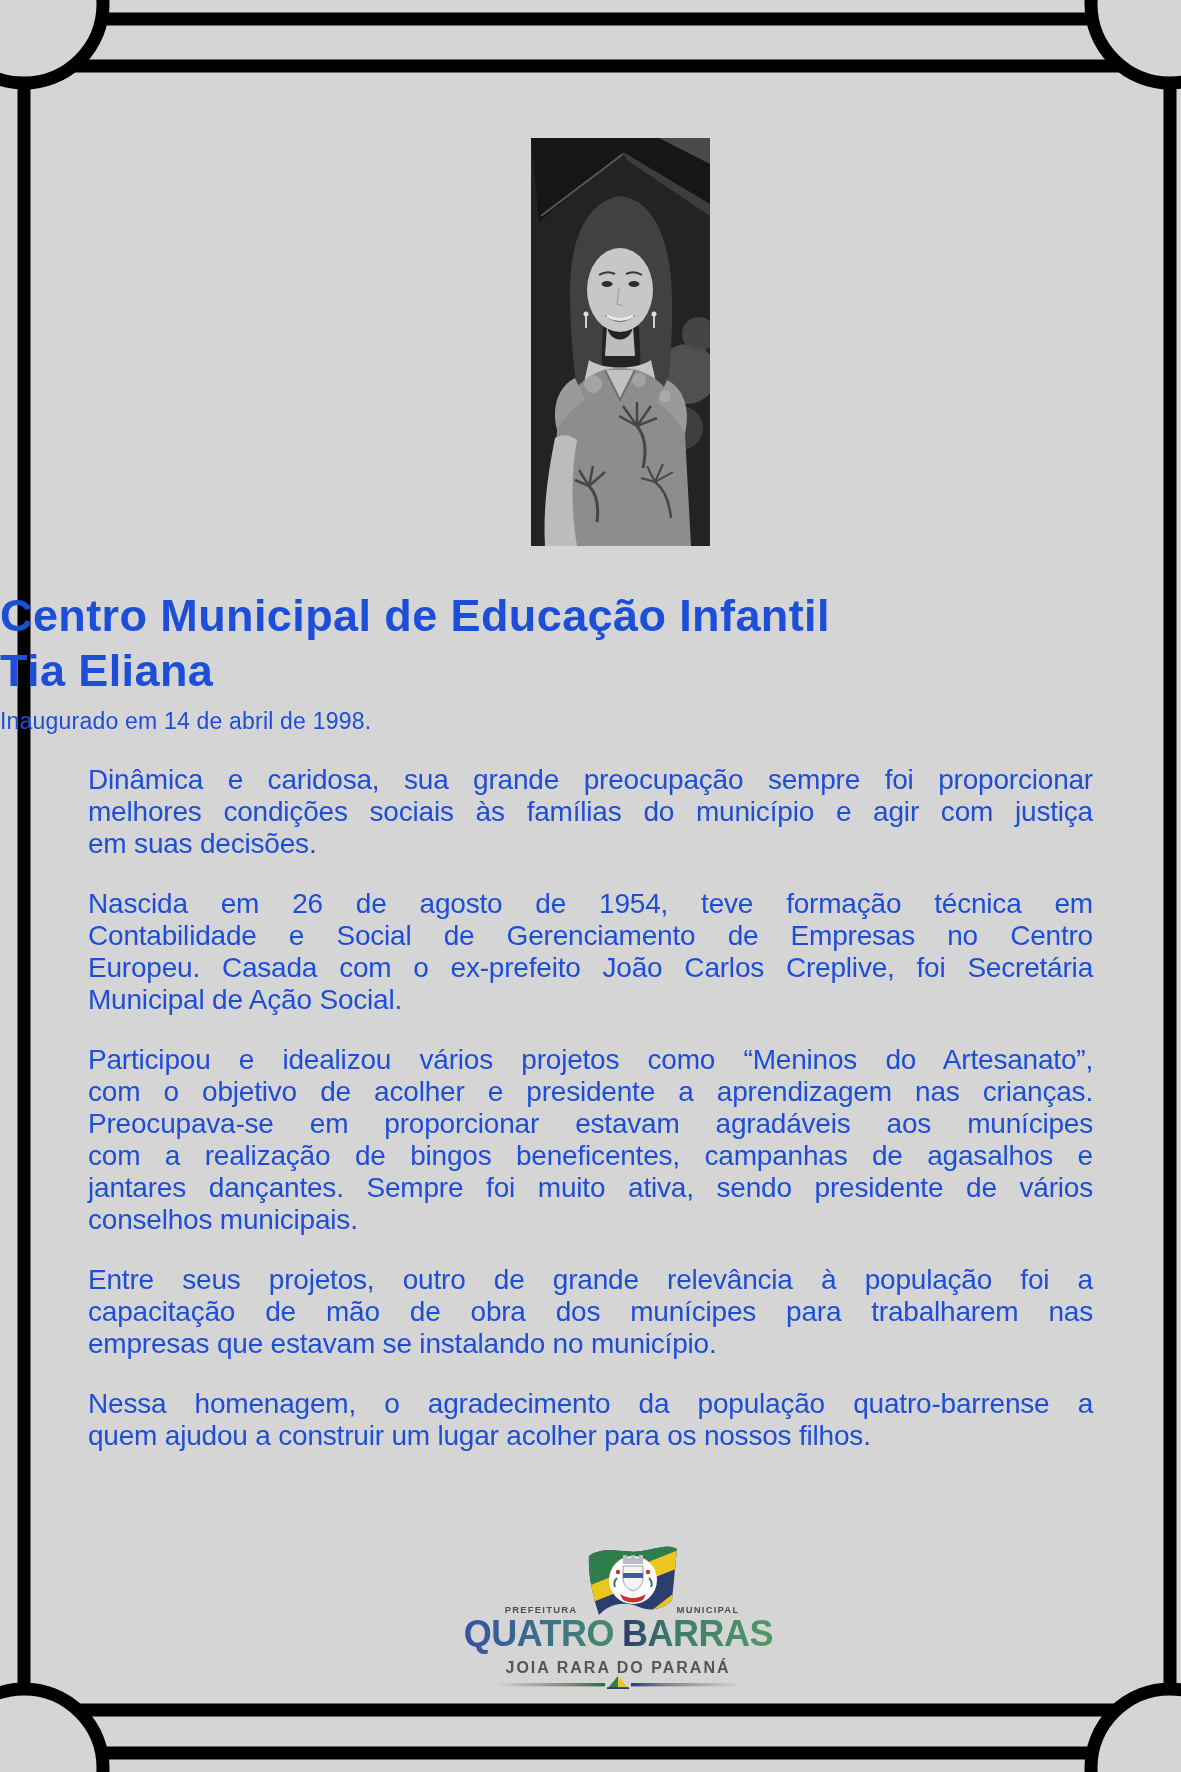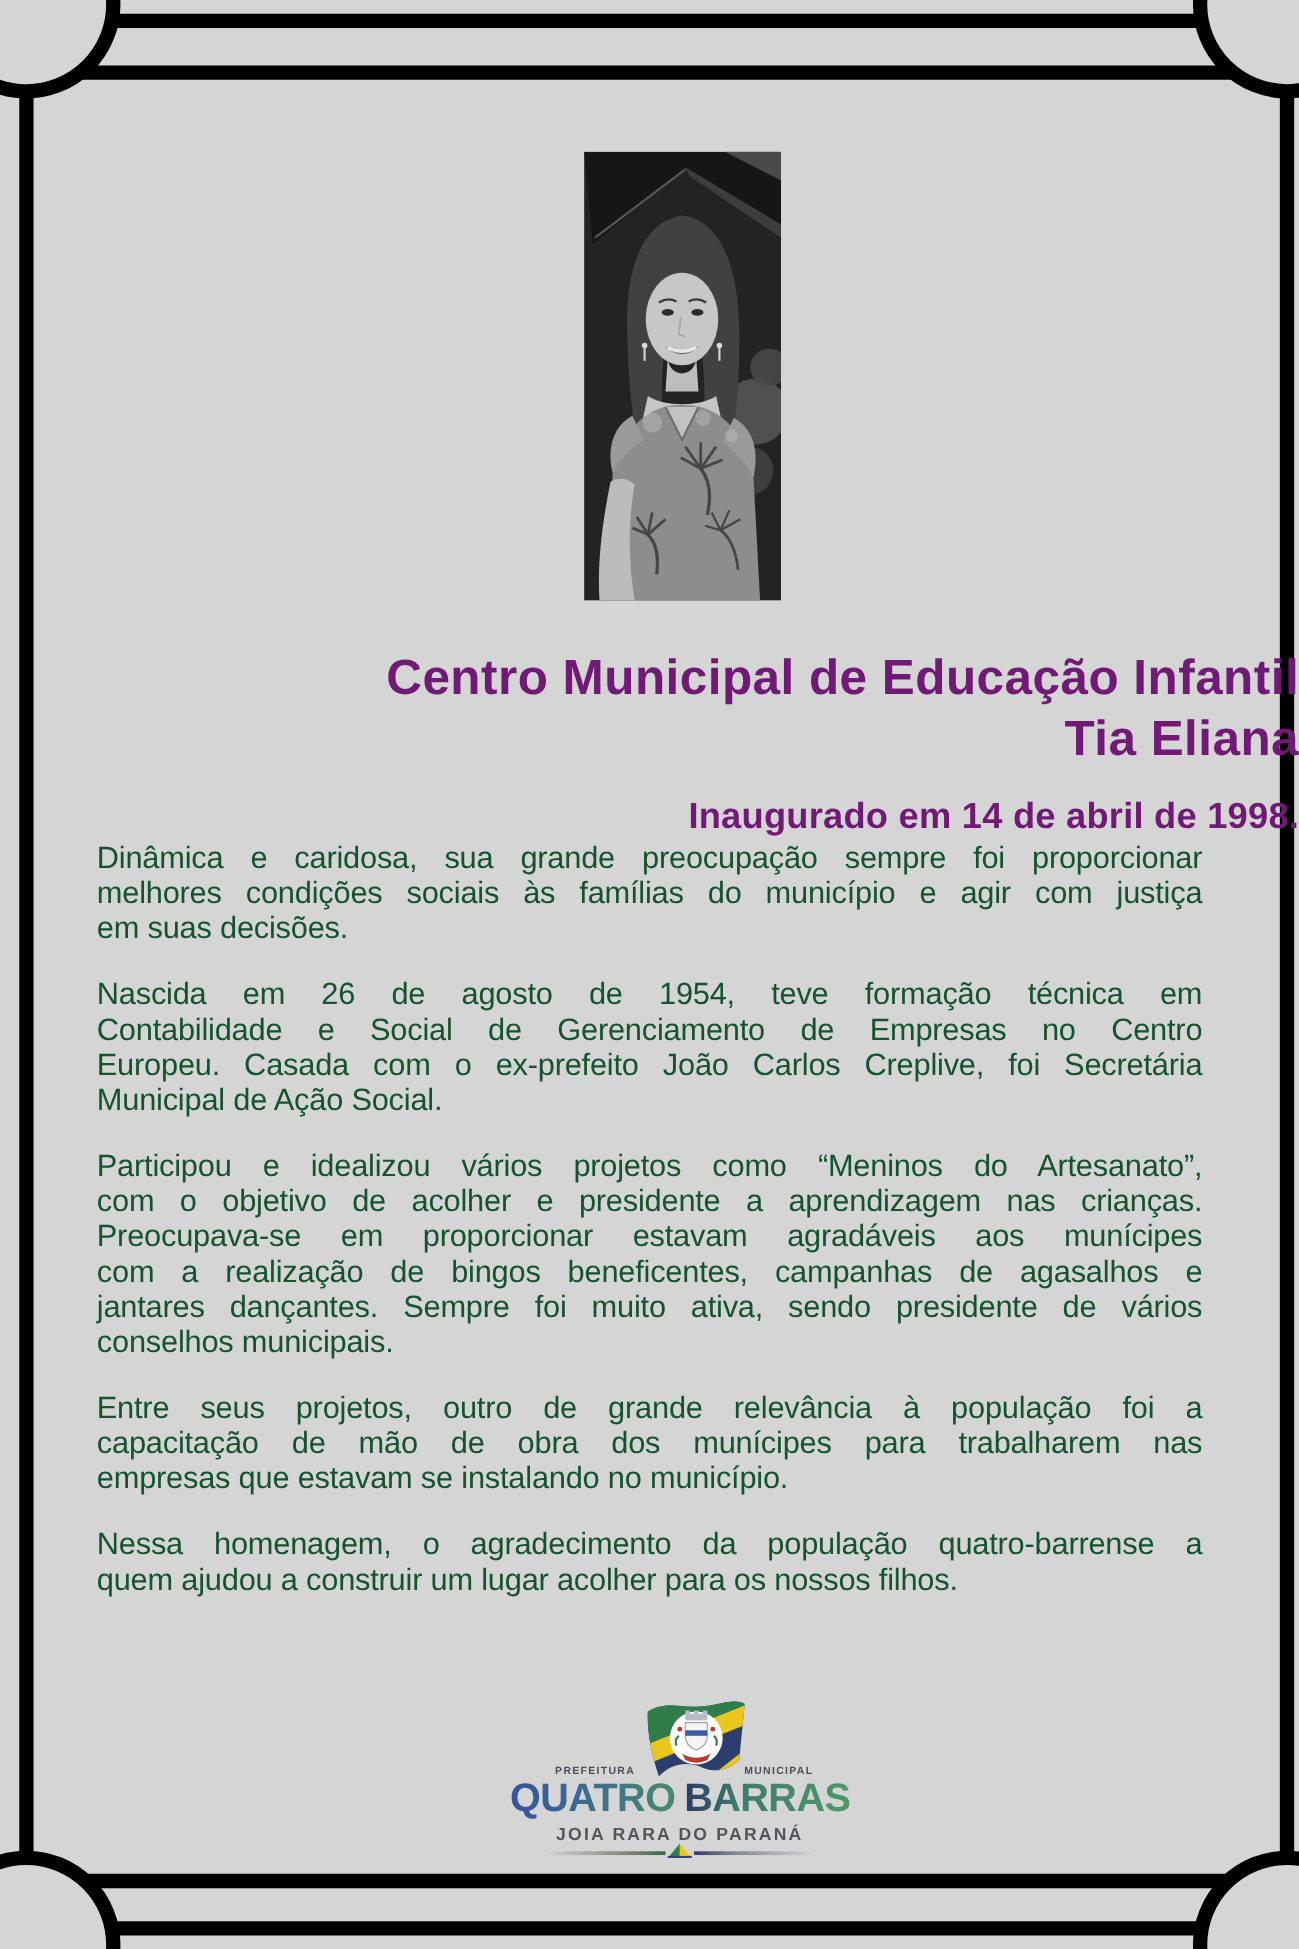--- a/index.html
+++ b/index.html
@@ -3,26 +3,26 @@
 <meta charset="utf-8">
 <style>
   html,body{margin:0;padding:0}
   body{
     width:1181px;height:1772px;position:relative;overflow:hidden;
     background:#d5d5d5;
     font-family:"Liberation Sans",sans-serif;
   }
   .frame{position:absolute;left:0;top:0;z-index:1;pointer-events:none}
   .photo{position:absolute;left:531px;top:138px;width:179px;height:408px;z-index:2}
-  .heading{position:absolute;left:0;right:0;top:588px;text-align:right;z-index:2;color:#701a75}
+  .heading{position:absolute;left:0;right:0;top:588px;text-align:left;z-index:2;color:#1d4ed8}
   .title{font-size:45px;line-height:55px;font-weight:700;letter-spacing:.4px}
-  .subtitle{font-size:33px;line-height:38px;font-weight:700;margin-top:25px;letter-spacing:.2px}
+  .subtitle{font-size:23px;line-height:38px;font-weight:400;margin-top:4px;letter-spacing:.2px}
   .body-text{
     position:absolute;left:88px;width:1005px;top:764px;z-index:2;
-    color:#14532d;font-size:28px;line-height:32px;letter-spacing:-0.2px;
+    color:#1d4ed8;font-size:28px;line-height:32px;letter-spacing:-0.2px;
   }
   .para{margin:0 0 28px 0}
   .line{text-align:justify;text-align-last:justify;text-justify:inter-word}
   .line.last{text-align-last:left}
   .logo{position:absolute;left:50%;top:1542px;transform:translateX(calc(-50% + 27px));z-index:2}
   svg text{font-family:"Liberation Sans",sans-serif}
 </style>
 </head>
 <body>
 

